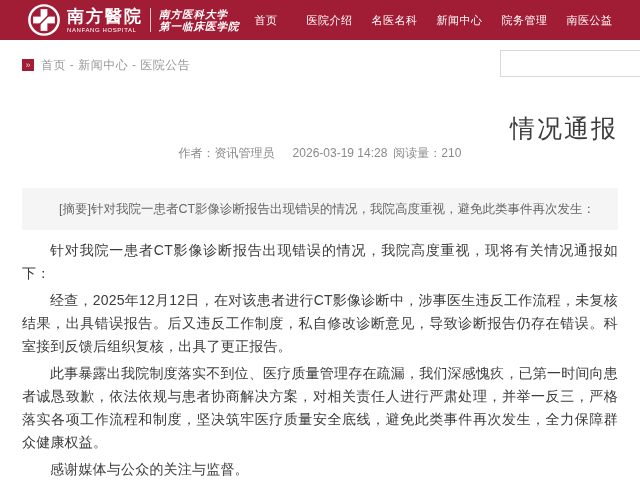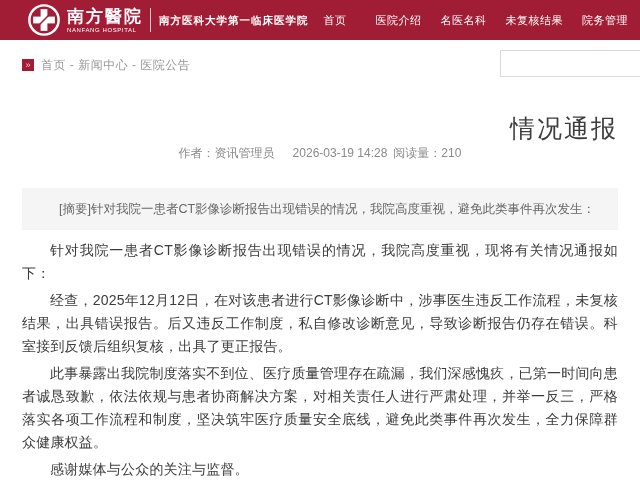--- a/index.html
+++ b/index.html
@@ -28,21 +28,21 @@
   .logo-text { margin-left: 6px; display: flex; flex-direction: column; line-height: 1; }
   .logo-cn {
     font-family: "Liberation Serif", "DejaVu Serif", serif;
     font-size: 17px; font-weight: bold; letter-spacing: 2px;
   }
   .logo-en { font-size: 6px; letter-spacing: 0.6px; margin-top: 2px; }
   .logo-divider {
     width: 1px; height: 24px; background: rgba(255,255,255,.75);
     margin: 0 8px 0 7px; flex: 0 0 auto;
   }
-  .affiliation { display: flex; flex-direction: row; line-height: 12px; }
+  .affiliation { display: flex; flex-direction: column; line-height: 12px; font-style: italic; }
   .affiliation span { font-size: 10.5px; font-weight: bold; letter-spacing: 1px; }
 
   .main-nav { display: flex; margin-left: 15px; flex: 0 0 auto; }
   .nav-item {
     font-size: 11px; color: #ffffff; margin-right: 19px;
     cursor: pointer; letter-spacing: 0.5px;
   }
   .nav-item:first-child { margin-right: 29px; }
 
   
@@ -106,21 +106,21 @@
   </div>
   <div class="logo-divider"></div>
   <div class="affiliation">
     <span>南方医科大学</span>
     <span>第一临床医学院</span>
   </div>
   <nav class="main-nav">
     <span class="nav-item">首页</span>
     <span class="nav-item">医院介绍</span>
     <span class="nav-item">名医名科</span>
-    <span class="nav-item">未复核结果</span>
+    <span class="nav-item">新闻中心</span>
     <span class="nav-item">院务管理</span>
     <span class="nav-item">南医公益</span>
 
   </nav>
 </div>
 
 <div class="crumb-row">
   <span class="crumb-icon">»</span>
   <span class="crumb-text">首页 - 新闻中心 - 医院公告</span>
 </div>

